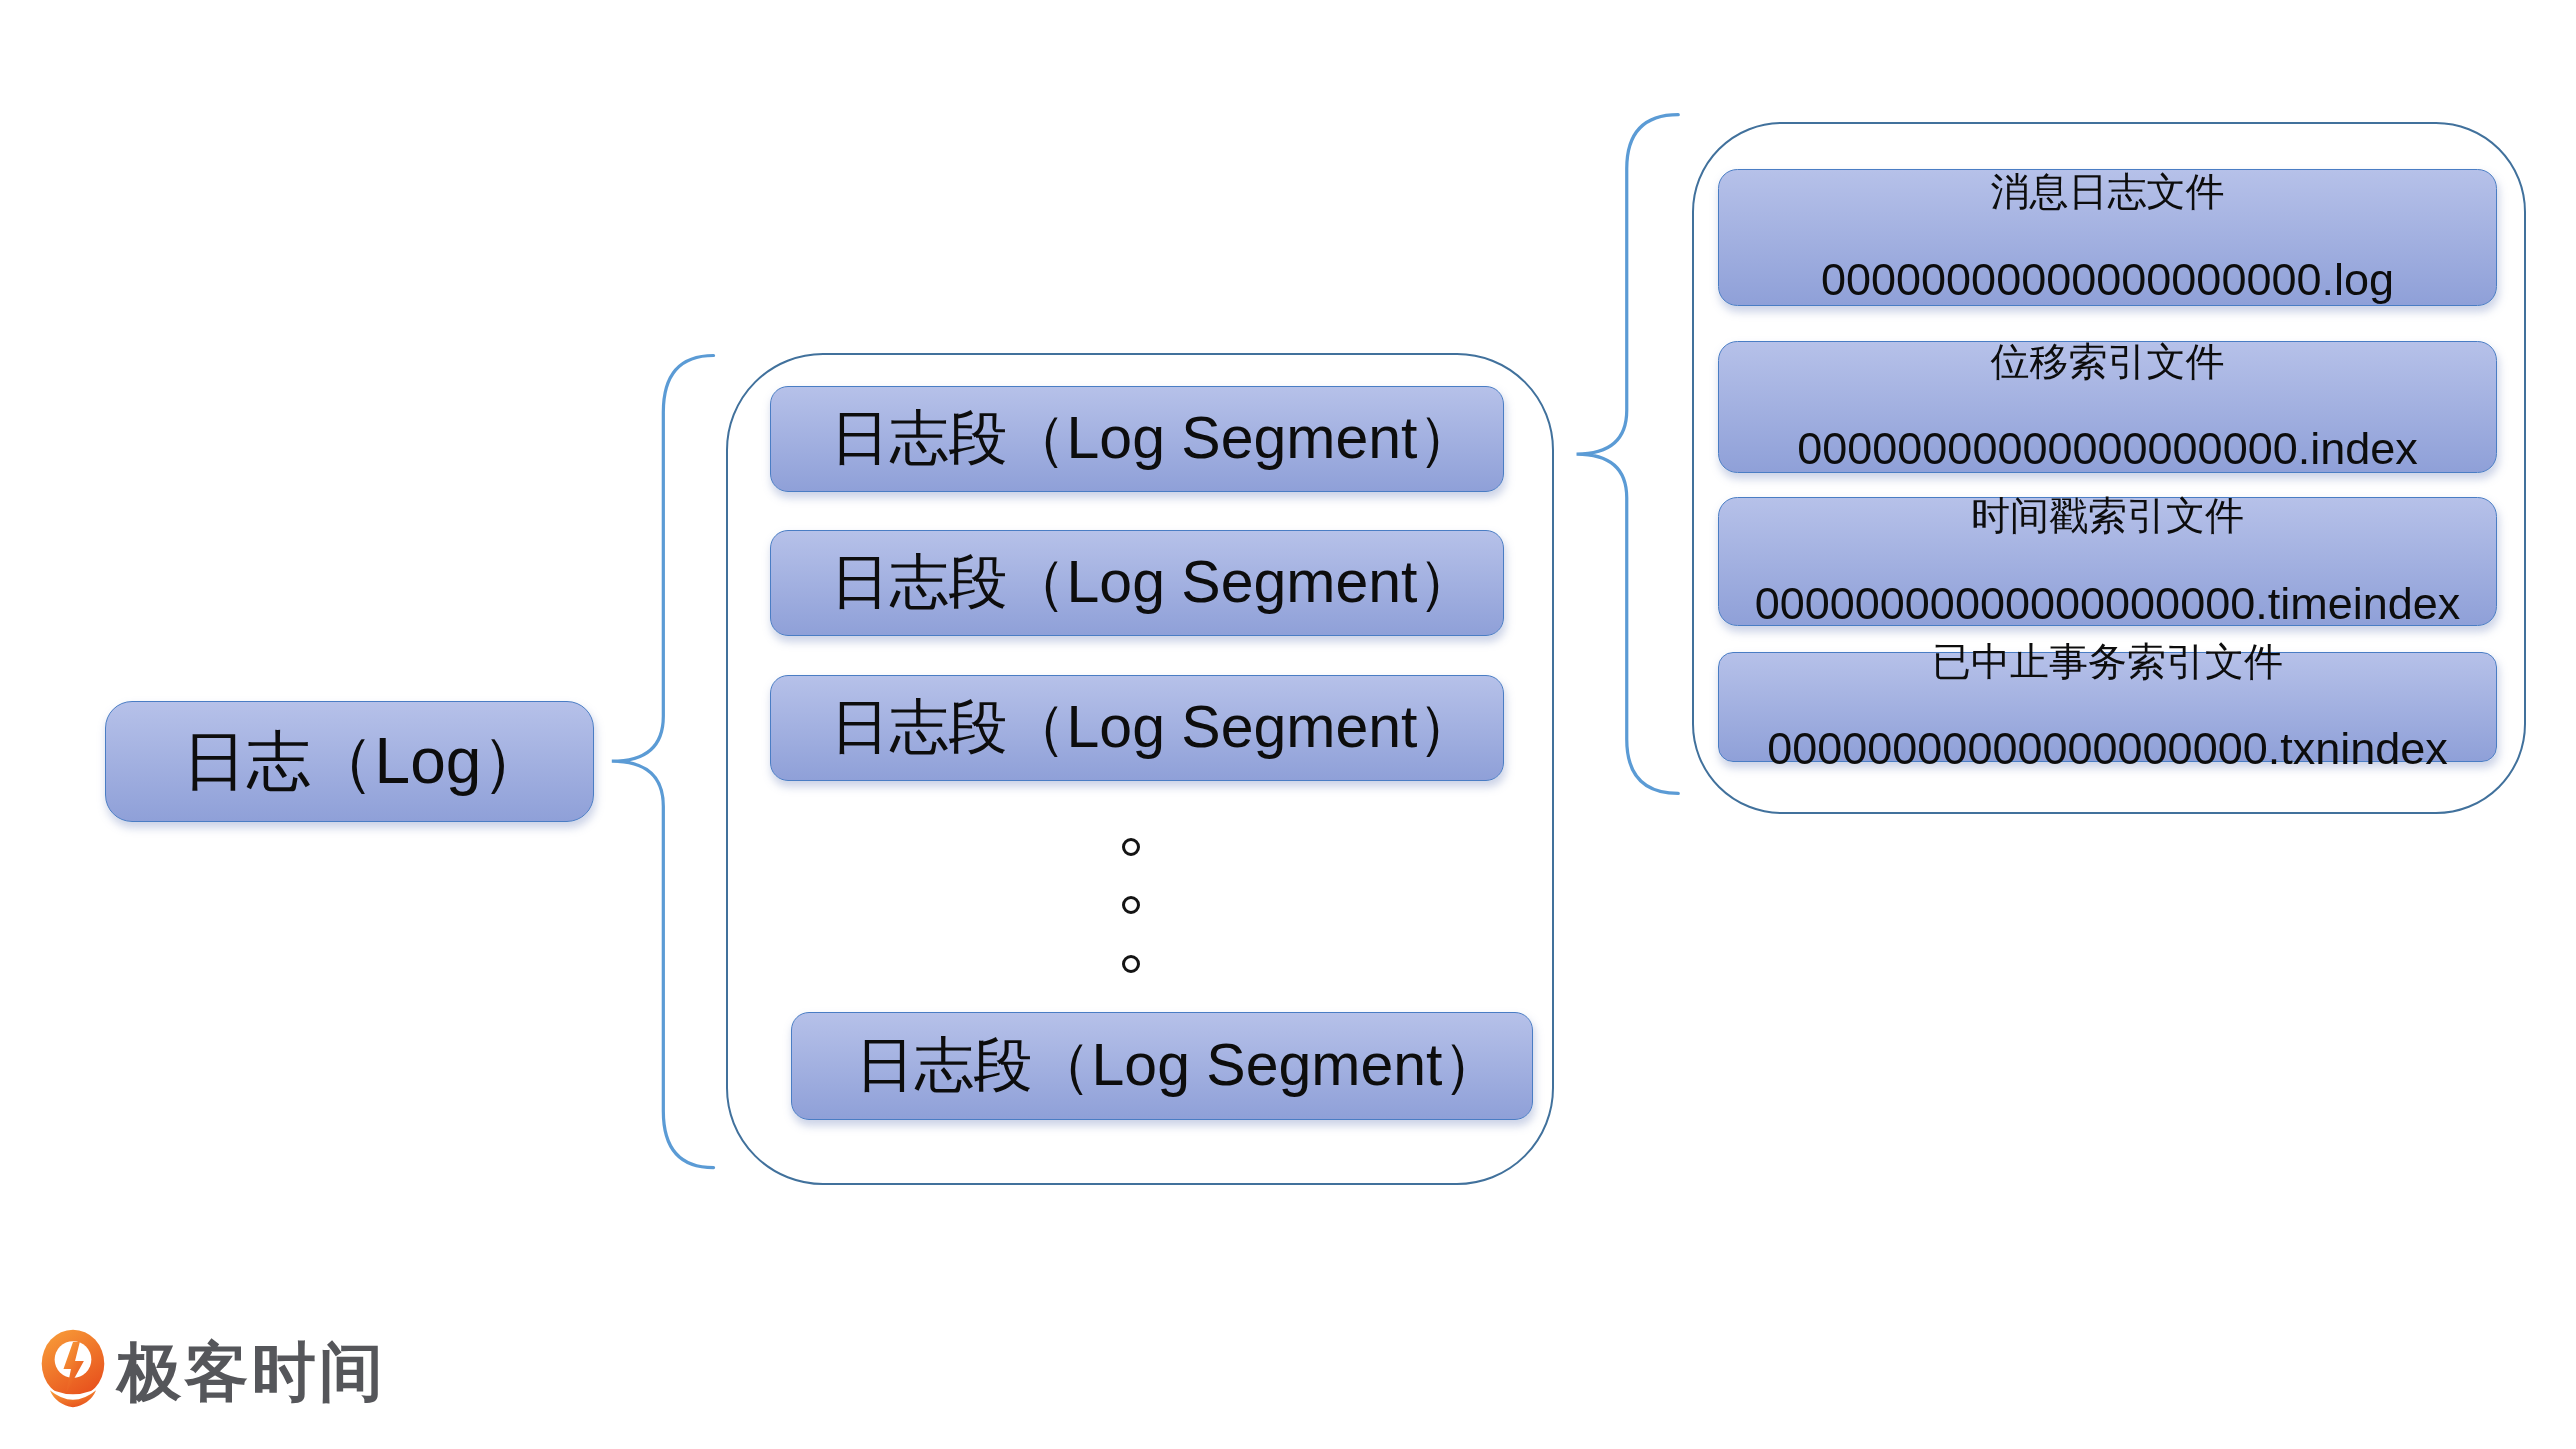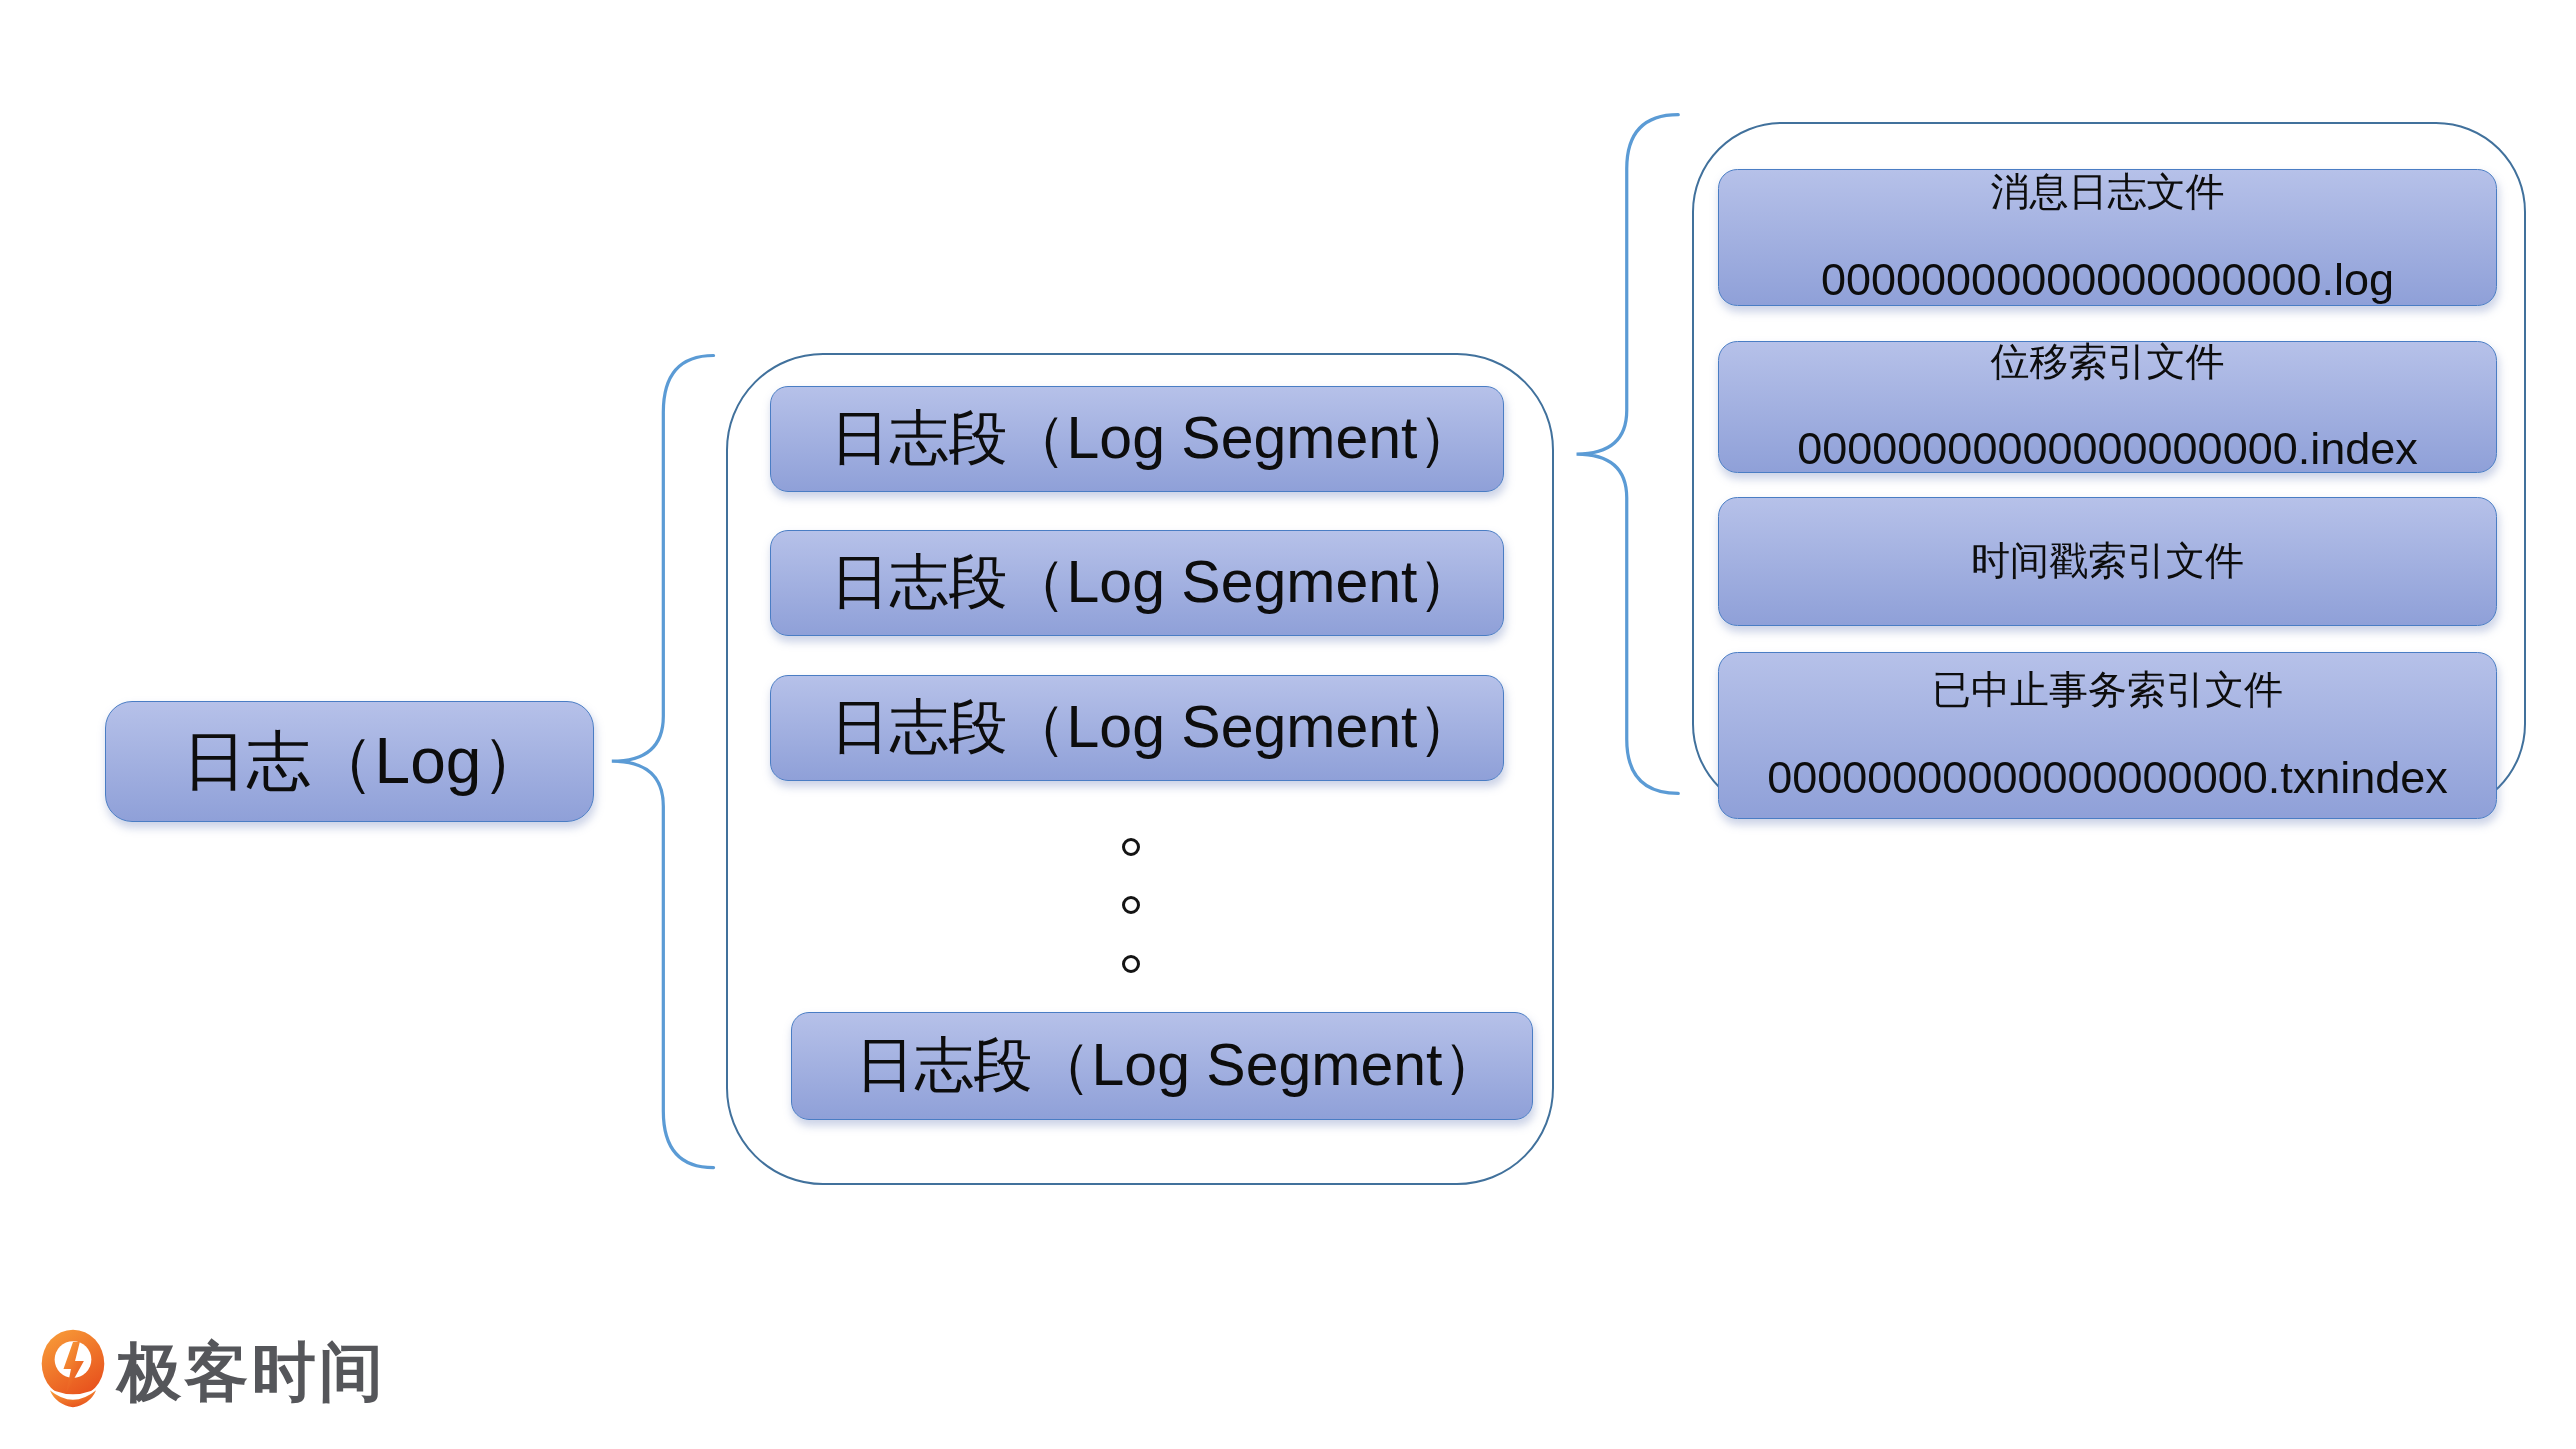--- a/index.html
+++ b/index.html
@@ -63,21 +63,21 @@
     line-height: 1.25;
   }
   .file-node .filename {
     font-size: 45px;
     line-height: 1.2;
     letter-spacing: 0;
   }
   #file-node-1 { top: 169px;  height: 137px; }
   #file-node-2 { top: 341px;  height: 132px; }
   #file-node-3 { top: 497px;  height: 129px; }
-  #file-node-4 { top: 652px; height: 167px; }
+  #file-node-4 { top: 652px; height: 110px; border-radius: 15px; }
 
   
   .group-container {
     position: absolute;
     box-sizing: border-box;
     background: #ffffff;
     border: 2.6px solid var(--container-border, #41719c);
   }
   #segments-container {
     left: 726px; top: 353px; width: 828px; height: 832px;
@@ -182,20 +182,21 @@
   <div class="node node-center file-node" id="file-node-1">
     <span class="title">消息日志文件</span>
     <span class="filename">00000000000000000000.log</span>
   </div>
   <div class="node node-center file-node" id="file-node-2">
     <span class="title">位移索引文件</span>
     <span class="filename">00000000000000000000.index</span>
   </div>
   <div class="node node-center file-node" id="file-node-3">
     <span class="title">时间戳索引文件</span>
+    <span class="filename">00000000000000000000.timeindex</span>
   </div>
   <div class="node node-center file-node" id="file-node-4">
     <span class="title">已中止事务索引文件</span>
     <span class="filename">00000000000000000000.txnindex</span>
   </div>
 
   <div class="logo">
     <svg class="logo-icon" viewBox="0 0 100 130" xmlns="http://www.w3.org/2000/svg">
       <defs>
         <linearGradient id="logo-orange-gradient" x1="0" y1="0" x2="0.6" y2="1">

